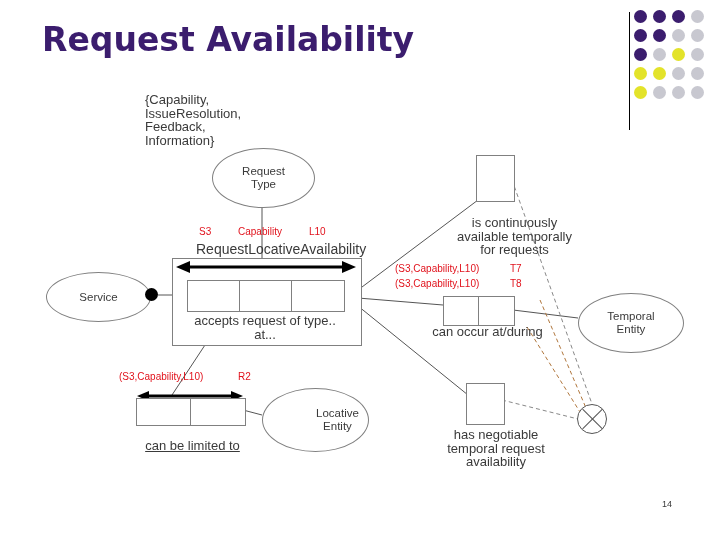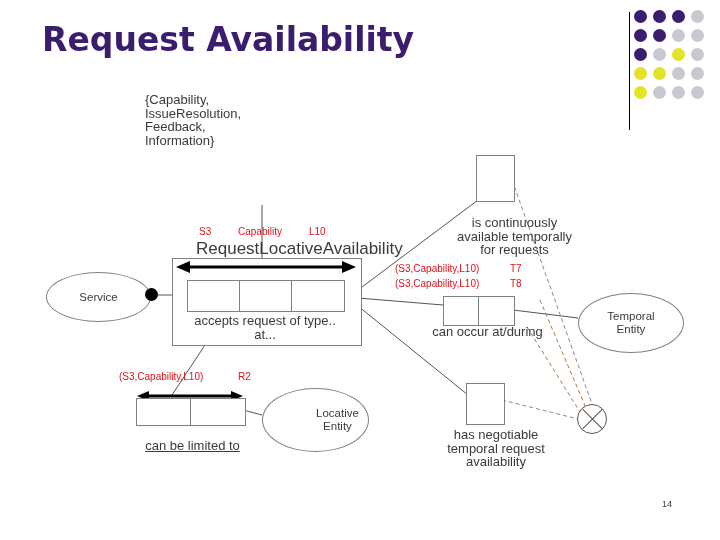--- a/index.html
+++ b/index.html
@@ -82,21 +82,21 @@
   }
   .redlabel {
     position: absolute;
     font-size: 10px;
     color: #e1121c;
     line-height: 14px;
     white-space: pre-line;
   }
   .darklabel {
     position: absolute;
-    font-size: 17px;
+    font-size: 14px;
     color: #3a3a3a;
     line-height: 14px;
     white-space: pre-line;
   }
   .dot-conn {
     position: absolute;
     width: 13px;
     height: 13px;
     border-radius: 50%;
     background: #000000;
@@ -188,20 +188,24 @@
 
     <line x1="512" y1="180" x2="592" y2="404" stroke="#888888" stroke-width="1" stroke-dasharray="4,3"></line>
     <line x1="502" y1="400" x2="578" y2="419" stroke="#888888" stroke-width="1" stroke-dasharray="4,3"></line>
   </svg>
 
   <div class="plaintext" style="left:145px; top:93px; width:130px; text-align:left;">{Capability,
 IssueResolution,
 Feedback,
 Information}</div>
 
+  <div class="ellipse" style="left:212px; top:148px; width:101px; height:58px;">
+    <span style="white-space:pre-line;">Request
+Type</span>
+  </div>
 
   <div class="ellipse" style="left:46px; top:272px; width:103px; height:48px;">
     <span style="white-space:pre-line;">Service</span>
   </div>
   <div class="dot-conn" style="left:145px; top:288px;"></div>
 
   <div class="redlabel" style="left:199px; top:225px;">S3</div>
   <div class="redlabel" style="left:238px; top:225px;">Capability</div>
   <div class="redlabel" style="left:309px; top:225px;">L10</div>
   <div class="darklabel" style="left:196px; top:242px;">RequestLocativeAvailability</div>

